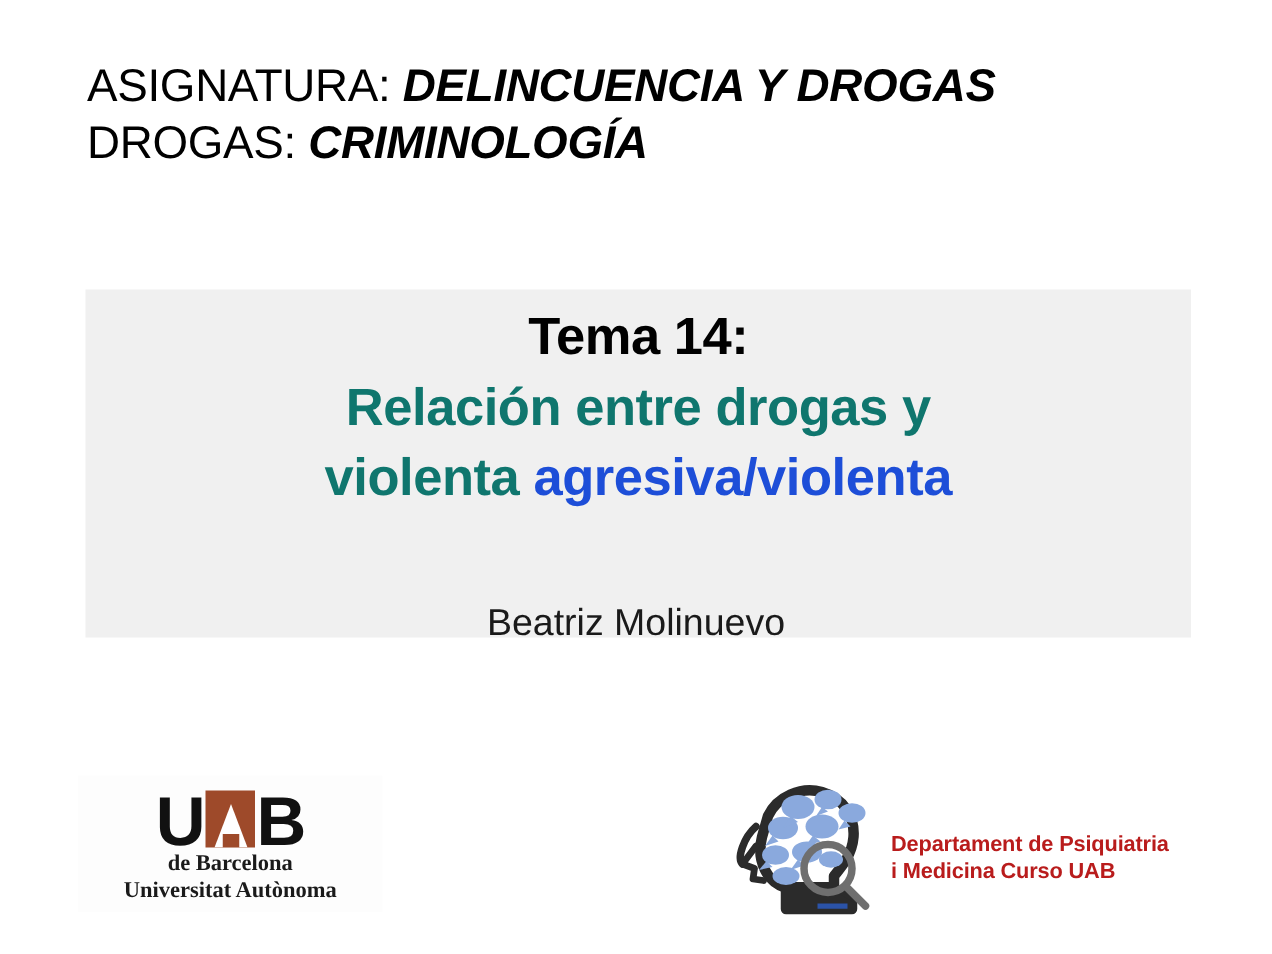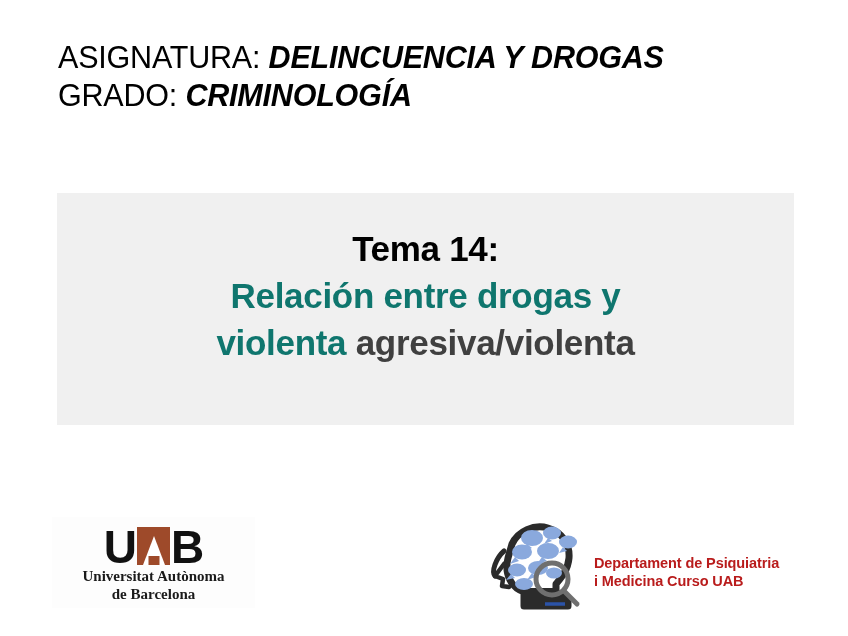--- a/index.html
+++ b/index.html
@@ -38,34 +38,34 @@
   #title-panel {
     position: absolute;
     left: 57px;
     top: 193px;
     width: 737px;
     height: 232px;
     background: #f0f0f0;
     display: flex;
     flex-direction: column;
     justify-content: flex-start;
-    padding-top: 32px;
+    padding-top: 8px;
     box-sizing: border-box;
   }
   .title-line {
     font-weight: 700;
     font-size: 35px;
     line-height: 47px;
     text-align: center;
     white-space: nowrap;
     letter-spacing: -0.3px;
   }
   #title-line-1 { color: #000000; }
   .title-blue { color: #0f766e; }
-  .title-red  { color: #404040; }
+  .title-red  { color: #1d4ed8; }
 
   
   #author-block {
     position: absolute;
     left: 0;
     top: 400px;
     width: 848px;
     text-align: center;
   }
   .author-line {
@@ -178,49 +178,50 @@
   }
 </style>
 </head>
 <body>
 
 <div id="header-block">
   <div class="header-line">
     <span class="header-label">ASIGNATURA: </span><span class="header-value">DELINCUENCIA Y DROGAS</span>
   </div>
   <div class="header-line">
-    <span class="header-label">GRADO: </span><span class="header-value">CRIMINOLOGÍA</span>
+    <span class="header-label">DROGAS: </span><span class="header-value">CRIMINOLOGÍA</span>
   </div>
 </div>
 
 <div id="title-panel">
   <div class="title-line" id="title-line-1">Tema 14:</div>
   <div class="title-line">
     <span class="title-blue">Relación entre drogas y</span>
   </div>
   <div class="title-line">
     <span class="title-blue">violenta </span><span class="title-red">agresiva/violenta</span>
   </div>
 </div>
 
 <div id="author-block">
+  <div class="author-line">Beatriz Molinuevo</div>
 </div>
 
 <div id="uab-logo">
   <div id="uab-wordmark">
     <span class="uab-letter">U</span>
     <span id="uab-a-block">
       <span class="a-notch"></span>
       <span class="a-bar"></span>
     </span>
     <span class="uab-letter">B</span>
   </div>
   <div id="uab-subtext">
+    <div class="uab-sub-line">de Barcelona</div>
     <div class="uab-sub-line">Universitat Autònoma</div>
-    <div class="uab-sub-line">de Barcelona</div>
   </div>
 </div>
 
 <div id="dept-logo">
   <div id="dept-mark">
     <svg viewBox="0 0 105 92" width="105" height="92" aria-hidden="true">
 
       <path d="M30 26 C36 13, 52 6, 66 10 C80 14, 88 26, 87 40 C86 52, 79 60, 74 66
                L74 74 L86 82 L86 88 L42 88 L42 74
                C36 72, 31 68, 28 62 C25 56, 24 48, 26 40 Z" fill="none" stroke="#2b2b2b" stroke-width="7" stroke-linejoin="round"></path>

